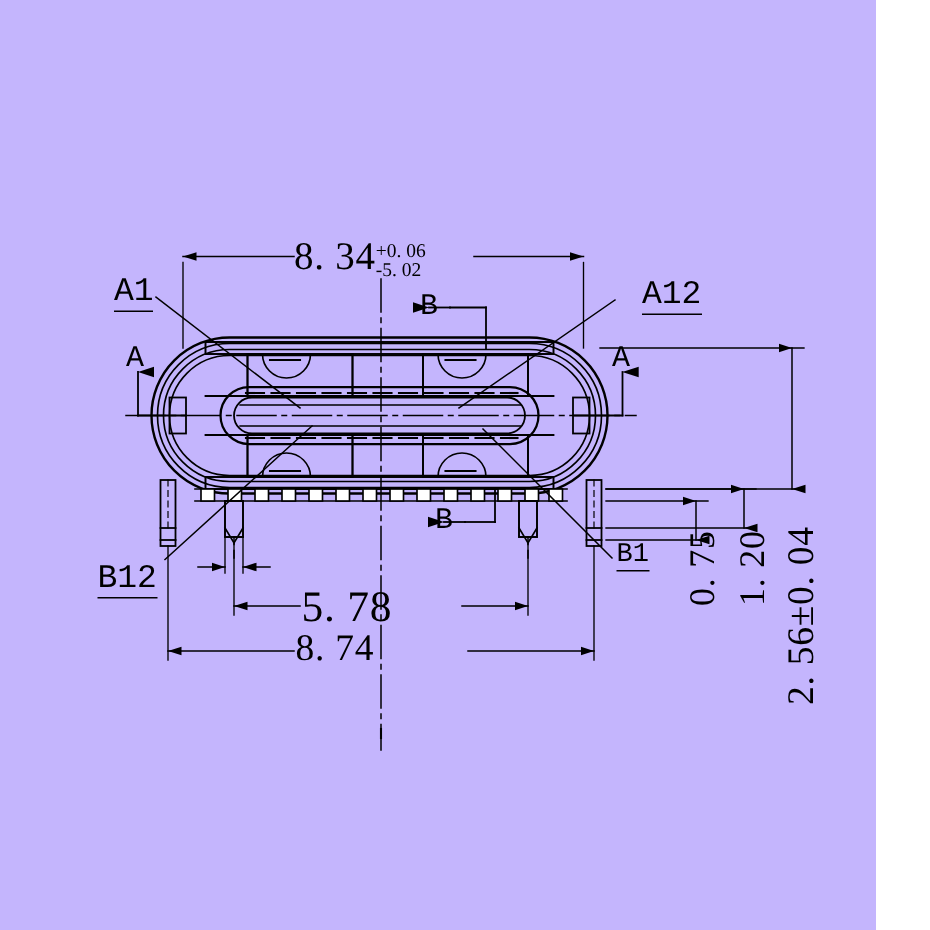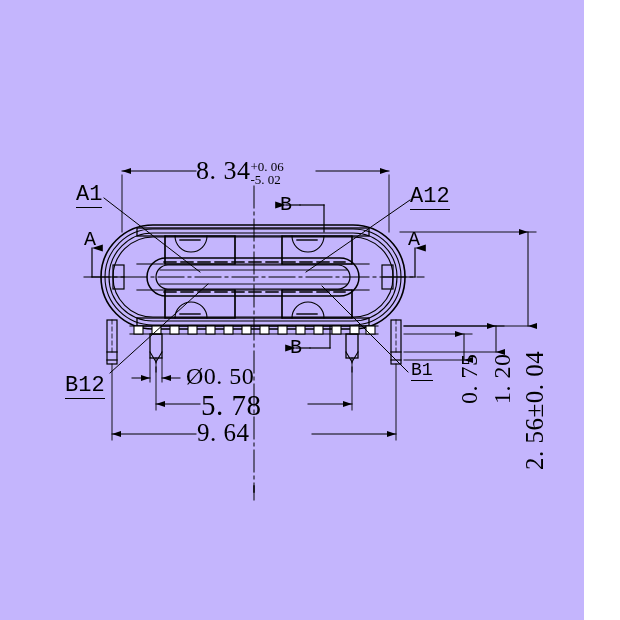--- a/index.html
+++ b/index.html
@@ -303,39 +303,38 @@
 
     </g>
   </svg>
 
   <div class="dim-text" style="left:196px; top:156px; font-size:26px;">
     <span>8. 34</span><span class="tol-stack"><span>+0. 06</span><span>-5. 02</span></span>
   </div>
 
   <div class="lbl underline-lbl" style="left:76px; top:182px; font-size:22px;">A1</div>
 
-  <div class="lbl underline-lbl" style="left:410px; top:184px; font-size:22px;">A12</div>
+  <div class="lbl underline-lbl" style="left:428px; top:184px; font-size:22px;">A12</div>
 
   <div class="lbl underline-lbl" style="left:65px; top:373px; font-size:22px;">B12</div>
 
   <div class="lbl underline-lbl" style="left:411px; top:360px; font-size:18px;">B1</div>
 
   <div class="lbl" style="left:84px; top:228px; font-size:20px;">A</div>
 
   <div class="lbl" style="left:408px; top:228px; font-size:20px;">A</div>
 
   <div class="lbl" style="left:280px; top:193px; font-size:20px;">B</div>
 
   <div class="lbl" style="left:290px; top:336px; font-size:20px;">B</div>
 
-  <div class="dim-text" style="left:186px; top:363px; font-size:24px;">Ø0. 50</div>
 
   <div class="dim-text" style="left:201px; top:389px; font-size:29px;">5. 78</div>
 
-  <div class="dim-text" style="left:197px; top:419px; font-size:25px;">9. 64</div>
+  <div class="dim-text" style="left:197px; top:419px; font-size:25px;">8. 74</div>
 
   <div class="dim-text rot90" style="left:456px; top:404px; font-size:24px;">0. 75</div>
 
   <div class="dim-text rot90" style="left:489px; top:404px; font-size:24px;">1. 20</div>
 
   <div class="dim-text rot90" style="left:521px; top:470px; font-size:25px;">2. 56±0. 04</div>
 
 </div>
 
 </body></html>

